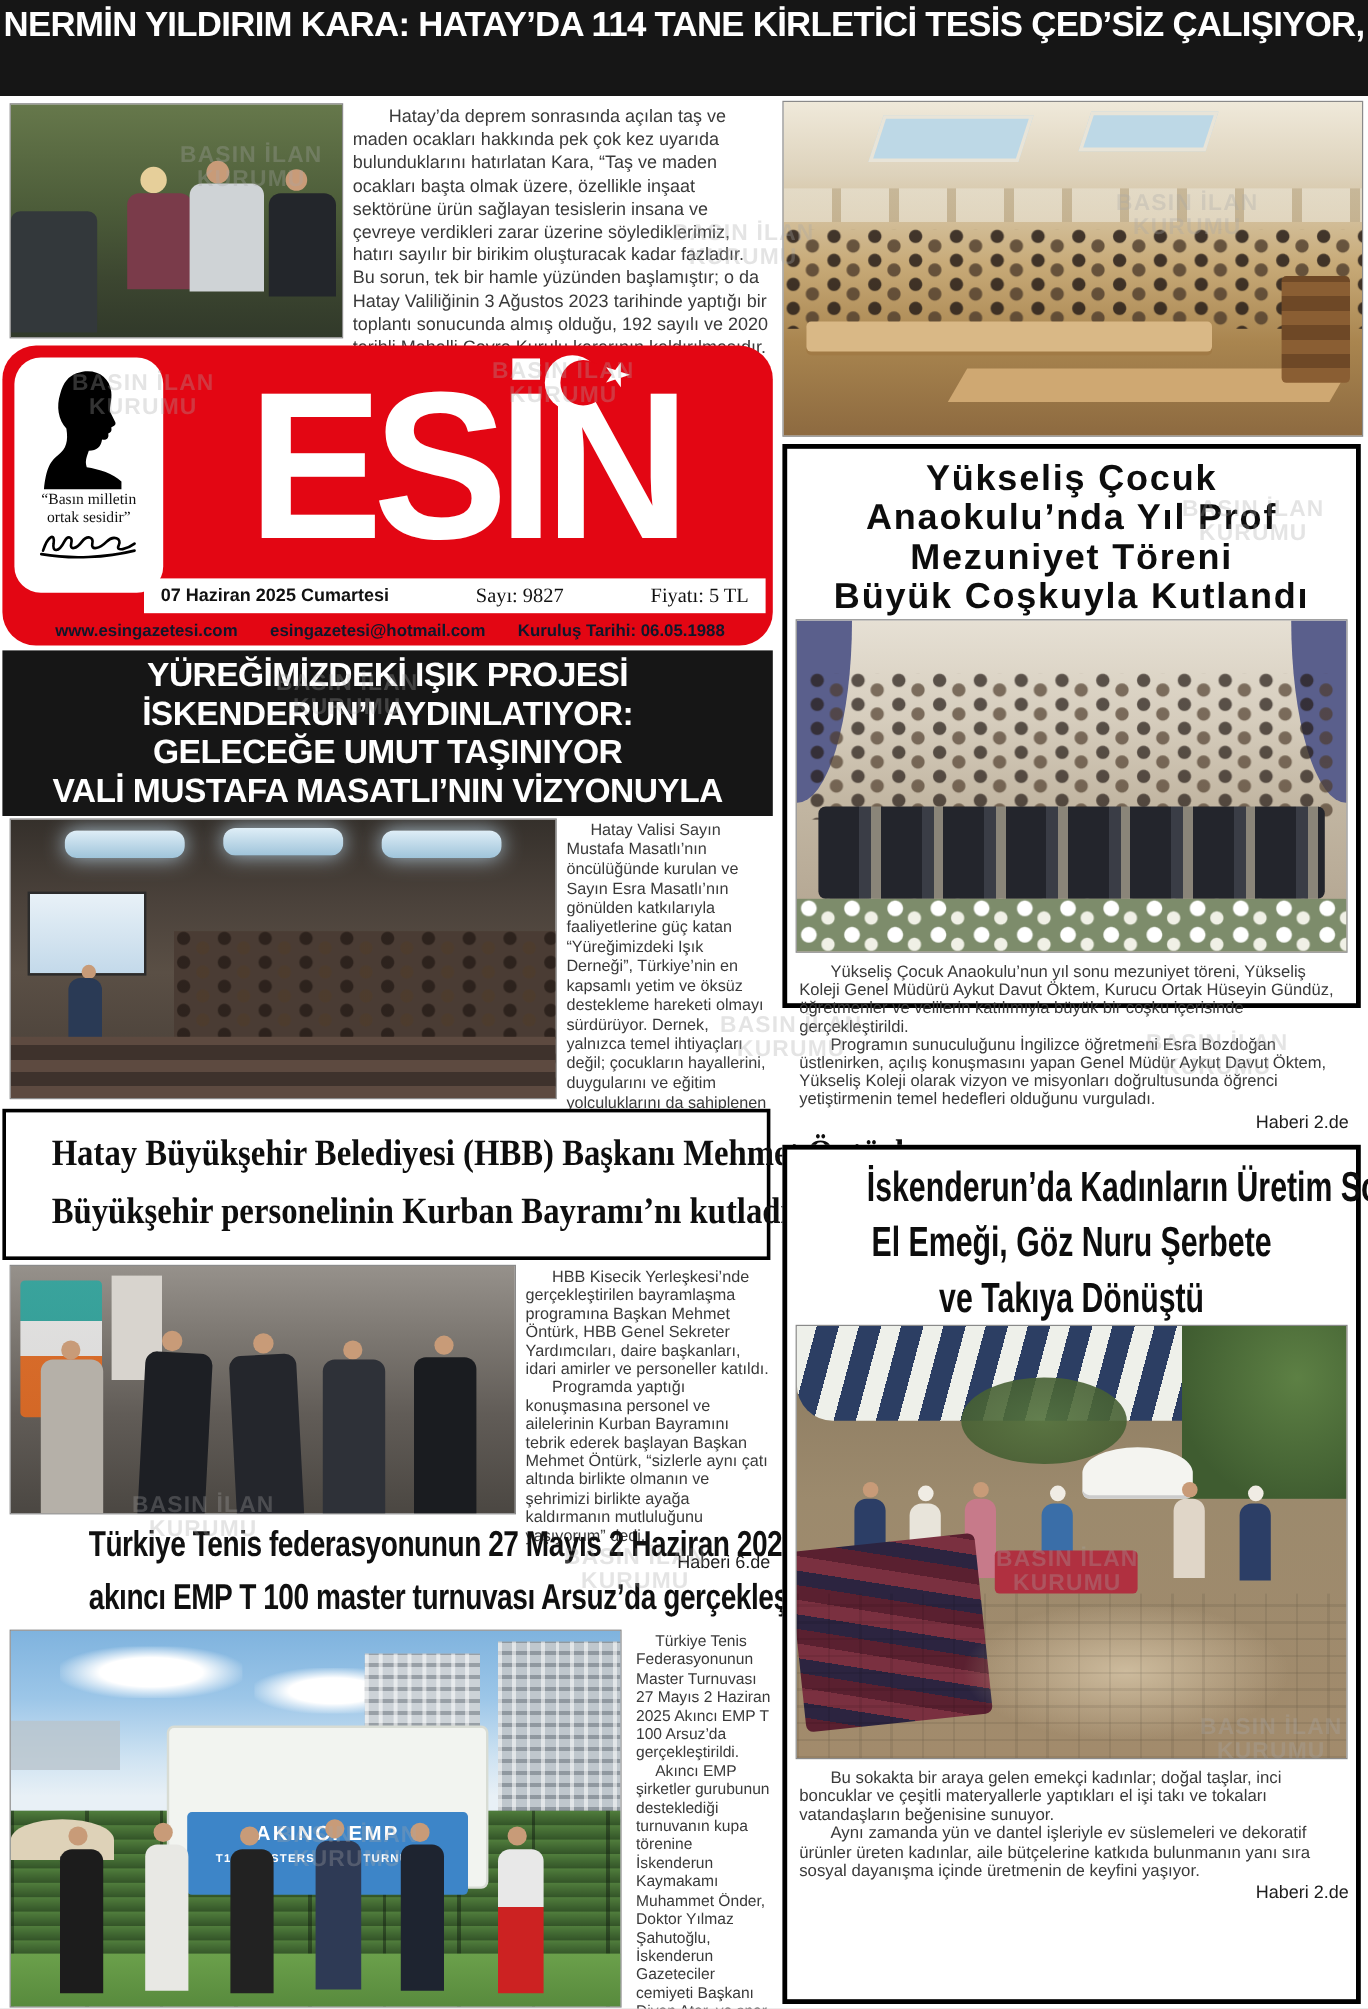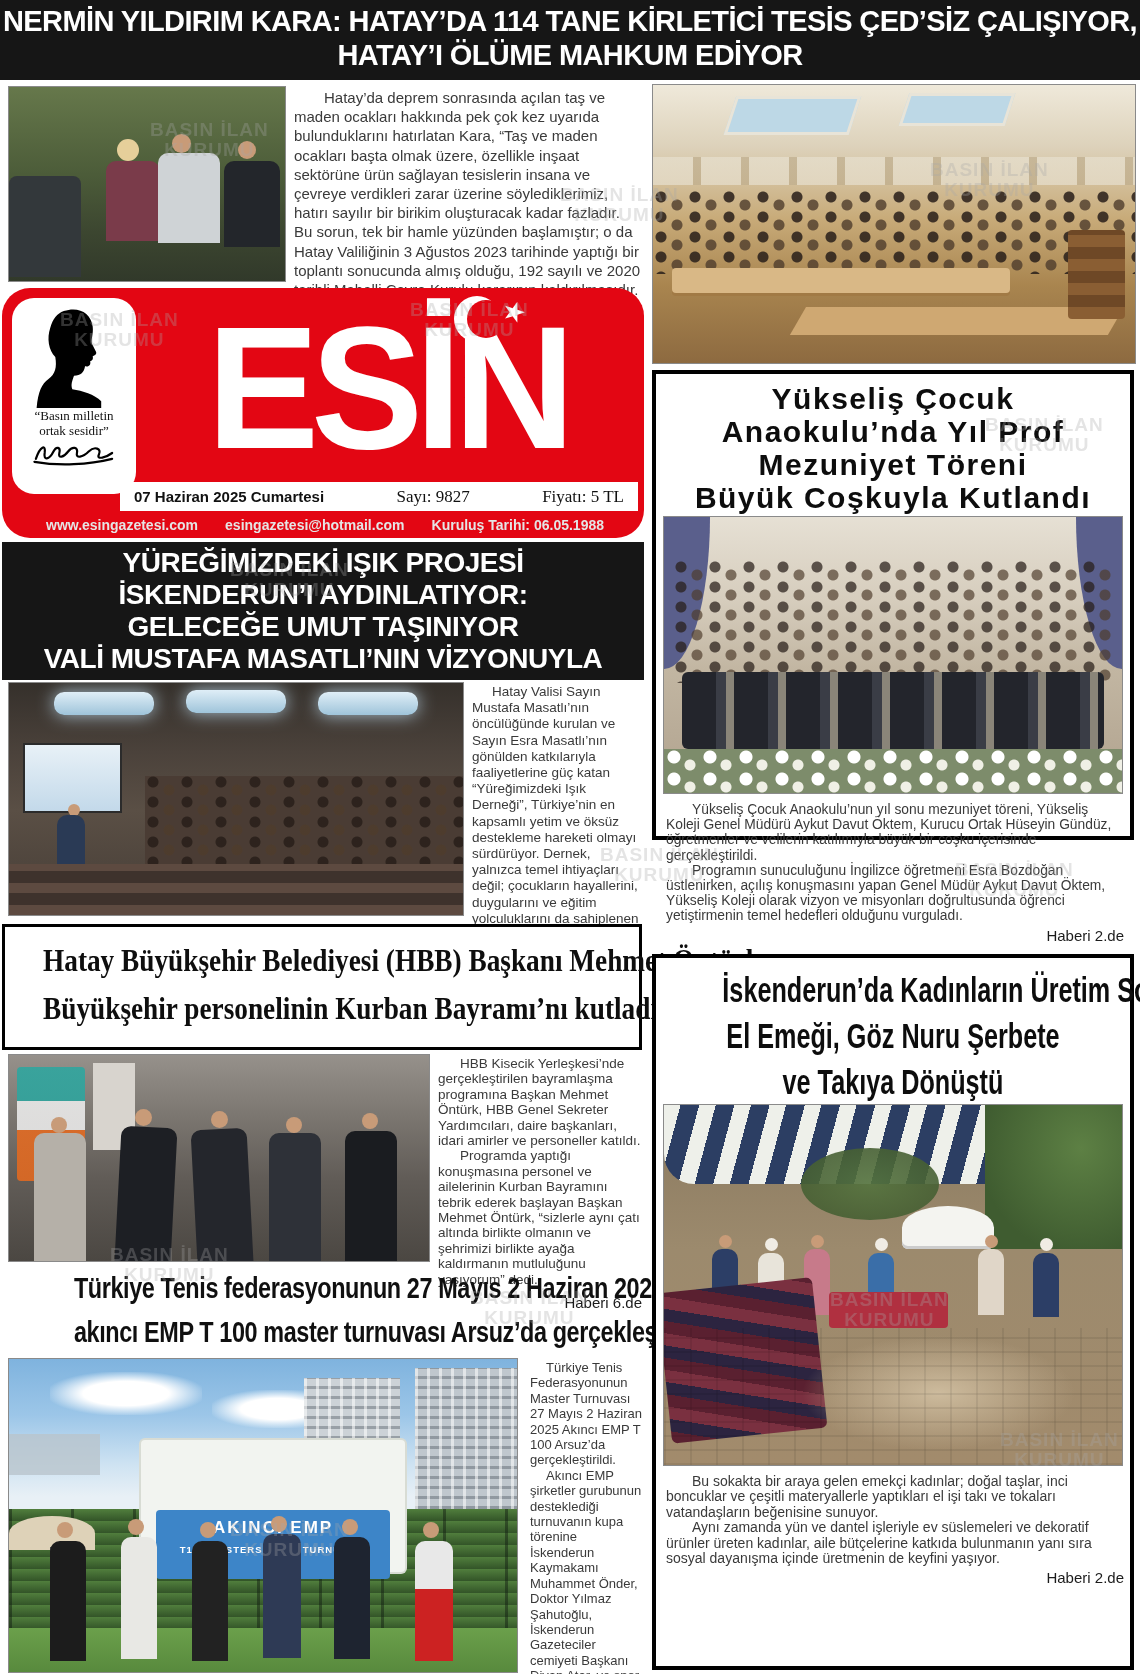--- a/index.html
+++ b/index.html
@@ -54,21 +54,21 @@
   .mast-quote{font-family:"Liberation Serif",serif;font-size:13px;line-height:15px;color:#111;}
   #logo{position:absolute;left:130px;top:-6px;width:510px;height:212px;display:flex;align-items:center;justify-content:center;
     font-weight:900;font-size:168px;letter-spacing:-8px;color:#fff;transform:scaleY(1.04);}
   .crescent{position:absolute;left:452px;top:8px;width:46px;height:46px;border-radius:50%;background:#fff;}
   .crescent-cut{position:absolute;left:13px;top:4px;width:38px;height:38px;border-radius:50%;background:var(--brand-red);}
   .star{position:absolute;left:500px;top:8px;color:#fff;font-size:27px;transform:rotate(18deg);}
   #date-strip{position:absolute;left:118px;top:194px;width:518px;height:29px;background:#fff;display:flex;align-items:center;justify-content:space-between;padding:0 14px;}
   #date-strip .d{font-weight:700;font-size:15px;color:#111;}
   #date-strip .s{font-family:"Liberation Serif",serif;font-size:17px;color:#111;}
   #contact-bar{position:absolute;left:0;top:223px;width:100%;height:27px;display:flex;align-items:center;justify-content:space-between;
-    padding:0 40px 0 44px;color:#e5e5e5;font-weight:700;font-size:14px;}
+    padding:0 40px 0 44px;color:#0f172a;font-weight:700;font-size:14px;}
 
   
   #isik-headline{position:absolute;left:2px;top:542px;width:642px;height:138px;background:var(--headline-black);
     color:#fff;text-align:center;font-weight:800;font-size:28px;line-height:32px;letter-spacing:-.5px;padding-top:5px;}
   #hbb-headline{position:absolute;left:2px;top:924px;width:640px;height:126px;background:#fff;border:3px solid #000;
     text-align:center;font-family:"Liberation Serif",serif;font-weight:700;color:#0e0e0e;padding-top:10px;}
   #hbb-headline .ln{font-size:31px;line-height:48px;transform:scaleX(.88);transform-origin:center;white-space:nowrap;}
   #tennis-headline{position:absolute;left:4px;top:1266px;width:636px;text-align:center;color:#101010;font-weight:800;}
   #tennis-headline .ln{font-size:30px;line-height:44px;transform:scaleX(.78);transform-origin:center;white-space:nowrap;letter-spacing:-.5px;}
 
@@ -89,21 +89,20 @@
   .tb-title{font-weight:700;font-size:17px;letter-spacing:2px;padding-top:8px;}
   .tb-sub{font-weight:700;font-size:9.5px;letter-spacing:1px;margin-top:6px;}
 </style>
 </head>
 <body>
 
 <div id="page">
 
   <div class="top-banner">
     <div class="l1">NERMİN YILDIRIM KARA: HATAY’DA 114 TANE KİRLETİCİ TESİS ÇED’SİZ ÇALIŞIYOR,</div>
-    <div class="l2">HATAY’I ÖLÜME MAHKUM EDİYOR</div>
   </div>
 
   <div class="photo" style="left:8px;top:86px;width:278px;height:196px;background:linear-gradient(180deg,#66784b 0%,#4c5c39 45%,#3c4630 75%,#31392a 100%);">
     <div class="ab" style="left:0;top:46%;width:26%;height:52%;background:#33383b;border-radius:8px 8px 0 0;"></div>
     <div class="head" style="left:39%;top:27%;width:22px;height:22px;background:#e6cf9a;"></div>
     <div class="fig" style="left:35%;top:38%;width:54px;height:80px;background:#7a3b4a;"></div>
     <div class="head" style="left:59%;top:24%;width:19px;height:19px;"></div>
     <div class="fig" style="left:54%;top:34%;width:62px;height:90px;background:#cfd3d6;"></div>
     <div class="head" style="left:83%;top:28%;width:18px;height:18px;"></div>
     <div class="fig" style="left:78%;top:38%;width:56px;height:86px;background:#23262b;"></div>

